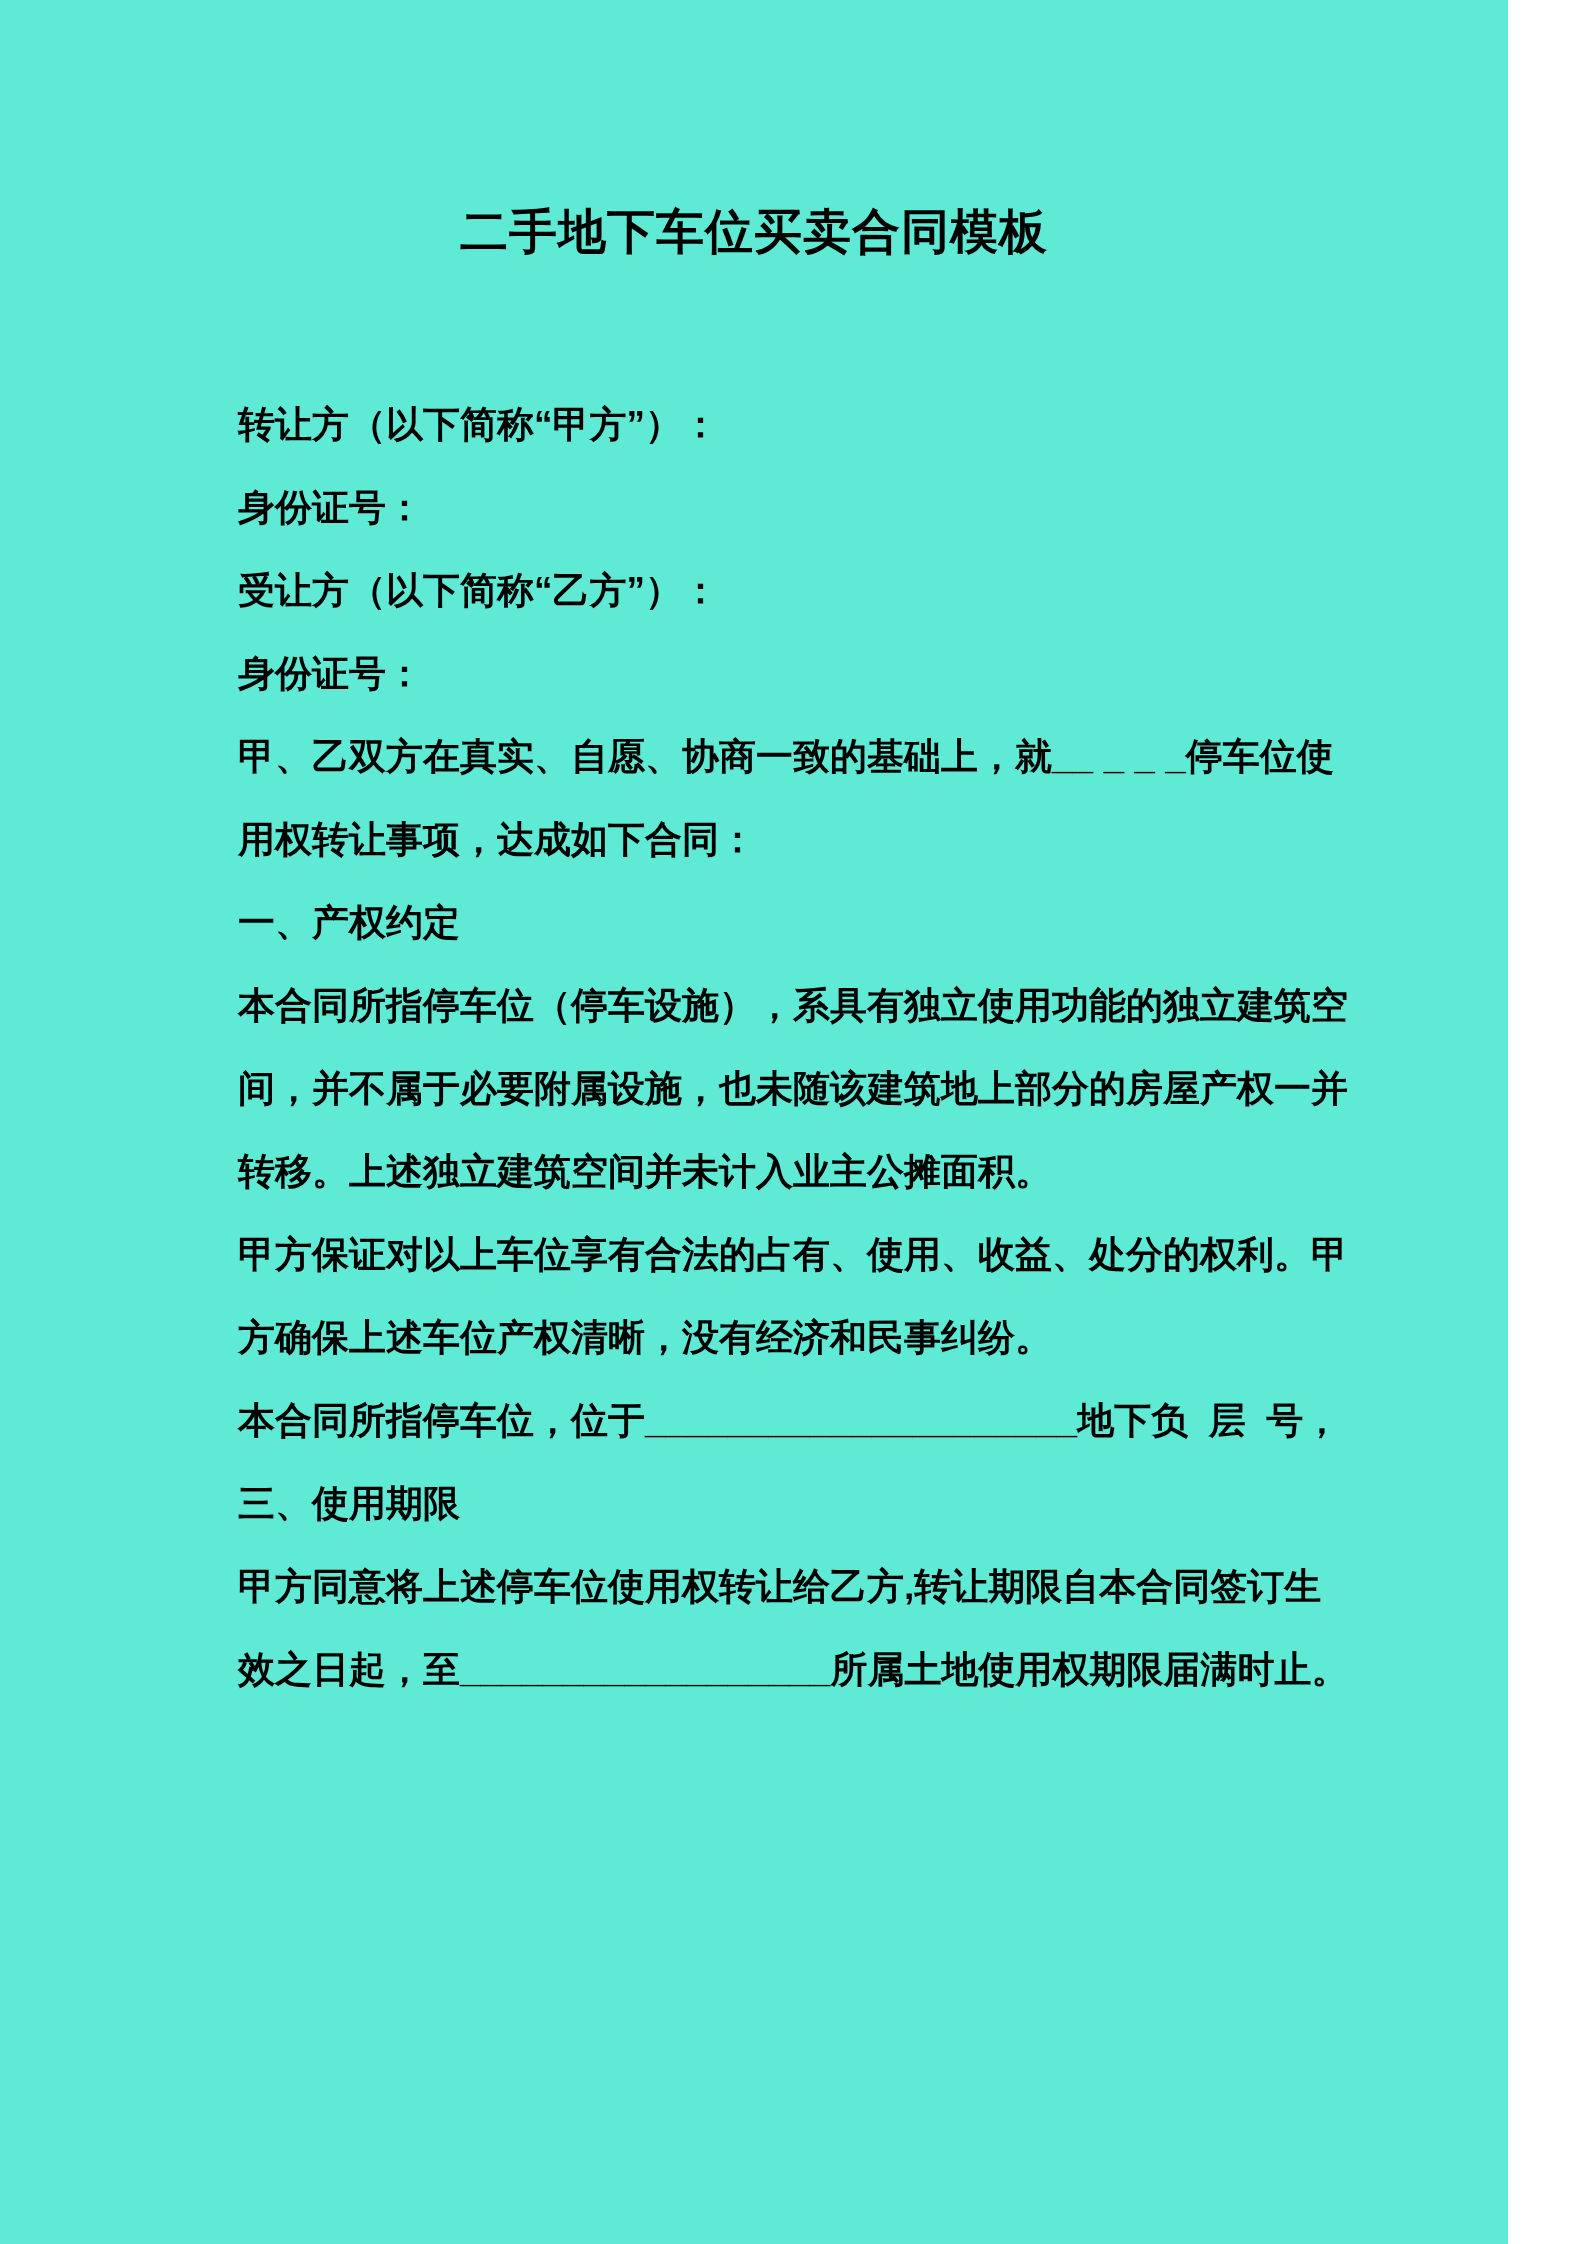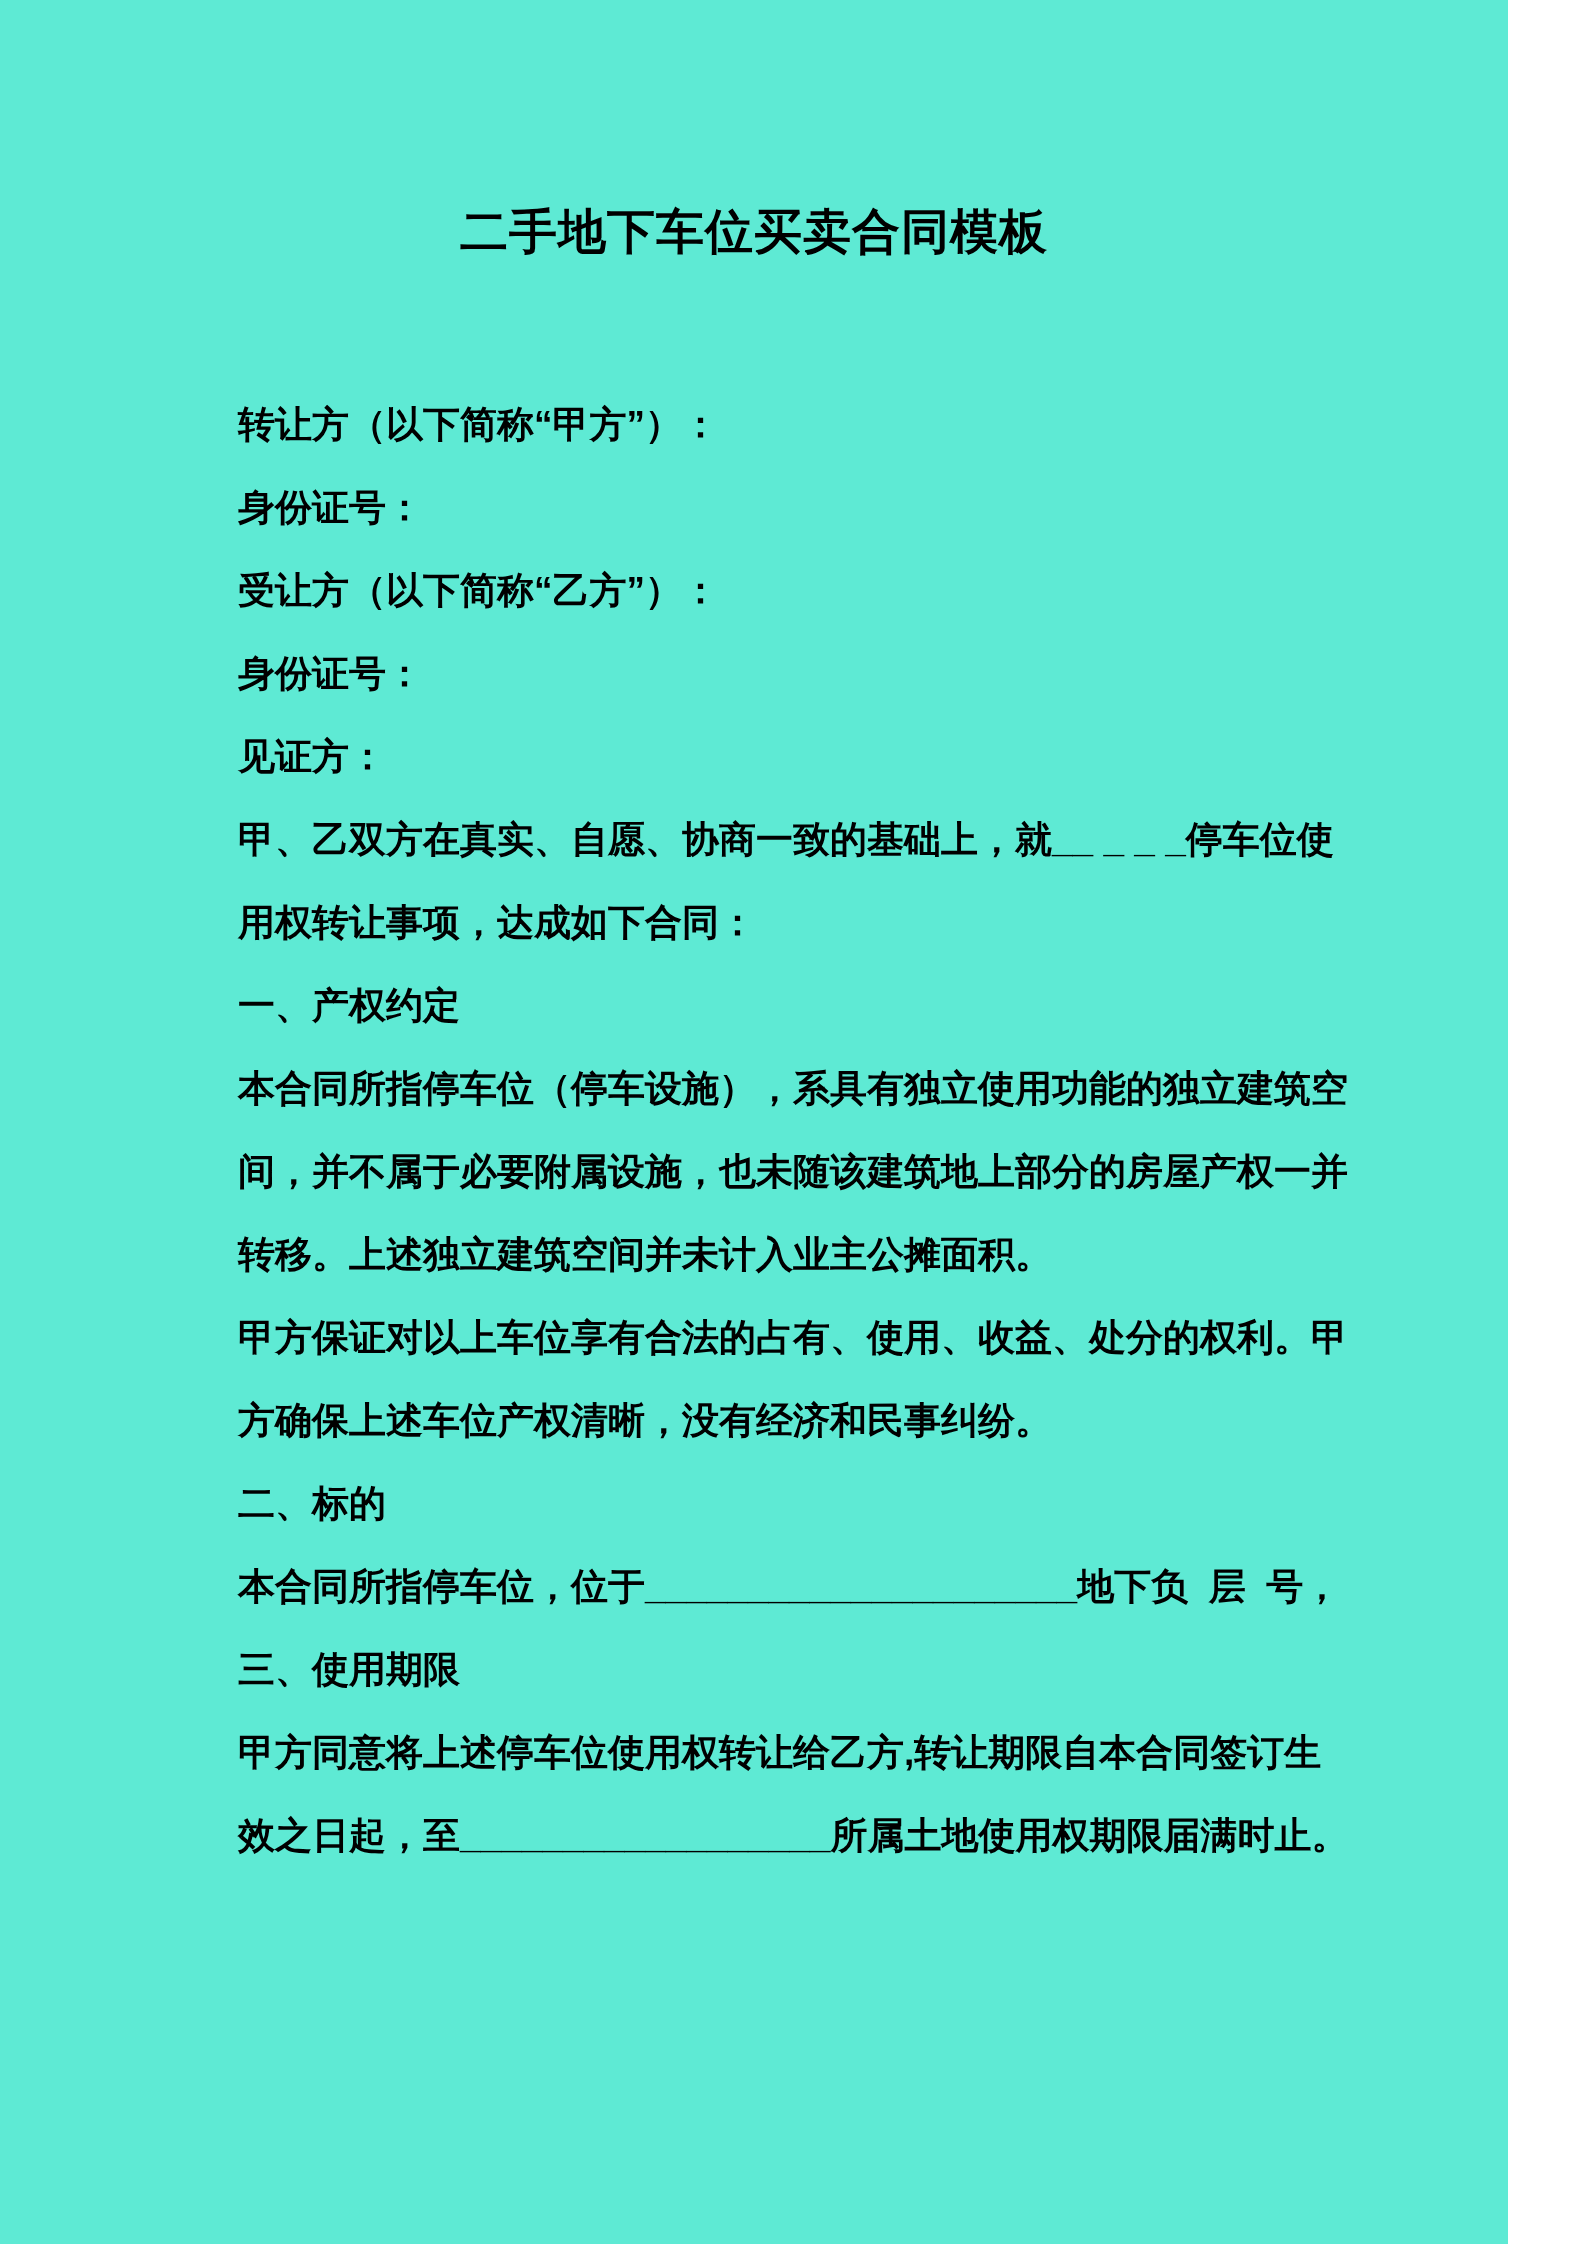--- a/index.html
+++ b/index.html
@@ -47,28 +47,26 @@
 </head>
 <body>
 
 <div class="page">
   <h1 class="doc-title">二手地下车位买卖合同模板</h1>
   <div class="doc-body">
       <div class="line">转让方（以下简称“甲方”）：</div>
       <div class="line">身份证号：</div>
       <div class="line">受让方（以下简称“乙方”）：</div>
       <div class="line">身份证号：</div>
-      <div class="line">见证方：</div>
       <div class="line">甲、乙双方在真实、自愿、协商一致的基础上，就__ _ _ _停车位使</div>
       <div class="line">用权转让事项，达成如下合同：</div>
       <div class="line">一、产权约定</div>
       <div class="line">本合同所指停车位（停车设施），系具有独立使用功能的独立建筑空</div>
       <div class="line">间，并不属于必要附属设施，也未随该建筑地上部分的房屋产权一并</div>
       <div class="line">转移。上述独立建筑空间并未计入业主公摊面积。</div>
       <div class="line">甲方保证对以上车位享有合法的占有、使用、收益、处分的权利。甲</div>
       <div class="line">方确保上述车位产权清晰，没有经济和民事纠纷。</div>
-      <div class="line">二、标的</div>
       <div class="line">本合同所指停车位，位于_____________________地下负  层  号，</div>
       <div class="line">三、使用期限</div>
       <div class="line">甲方同意将上述停车位使用权转让给乙方,转让期限自本合同签订生</div>
       <div class="line">效之日起，至__________________所属土地使用权期限届满时止。</div>
     </div>
 </div>
 
 </body></html>

